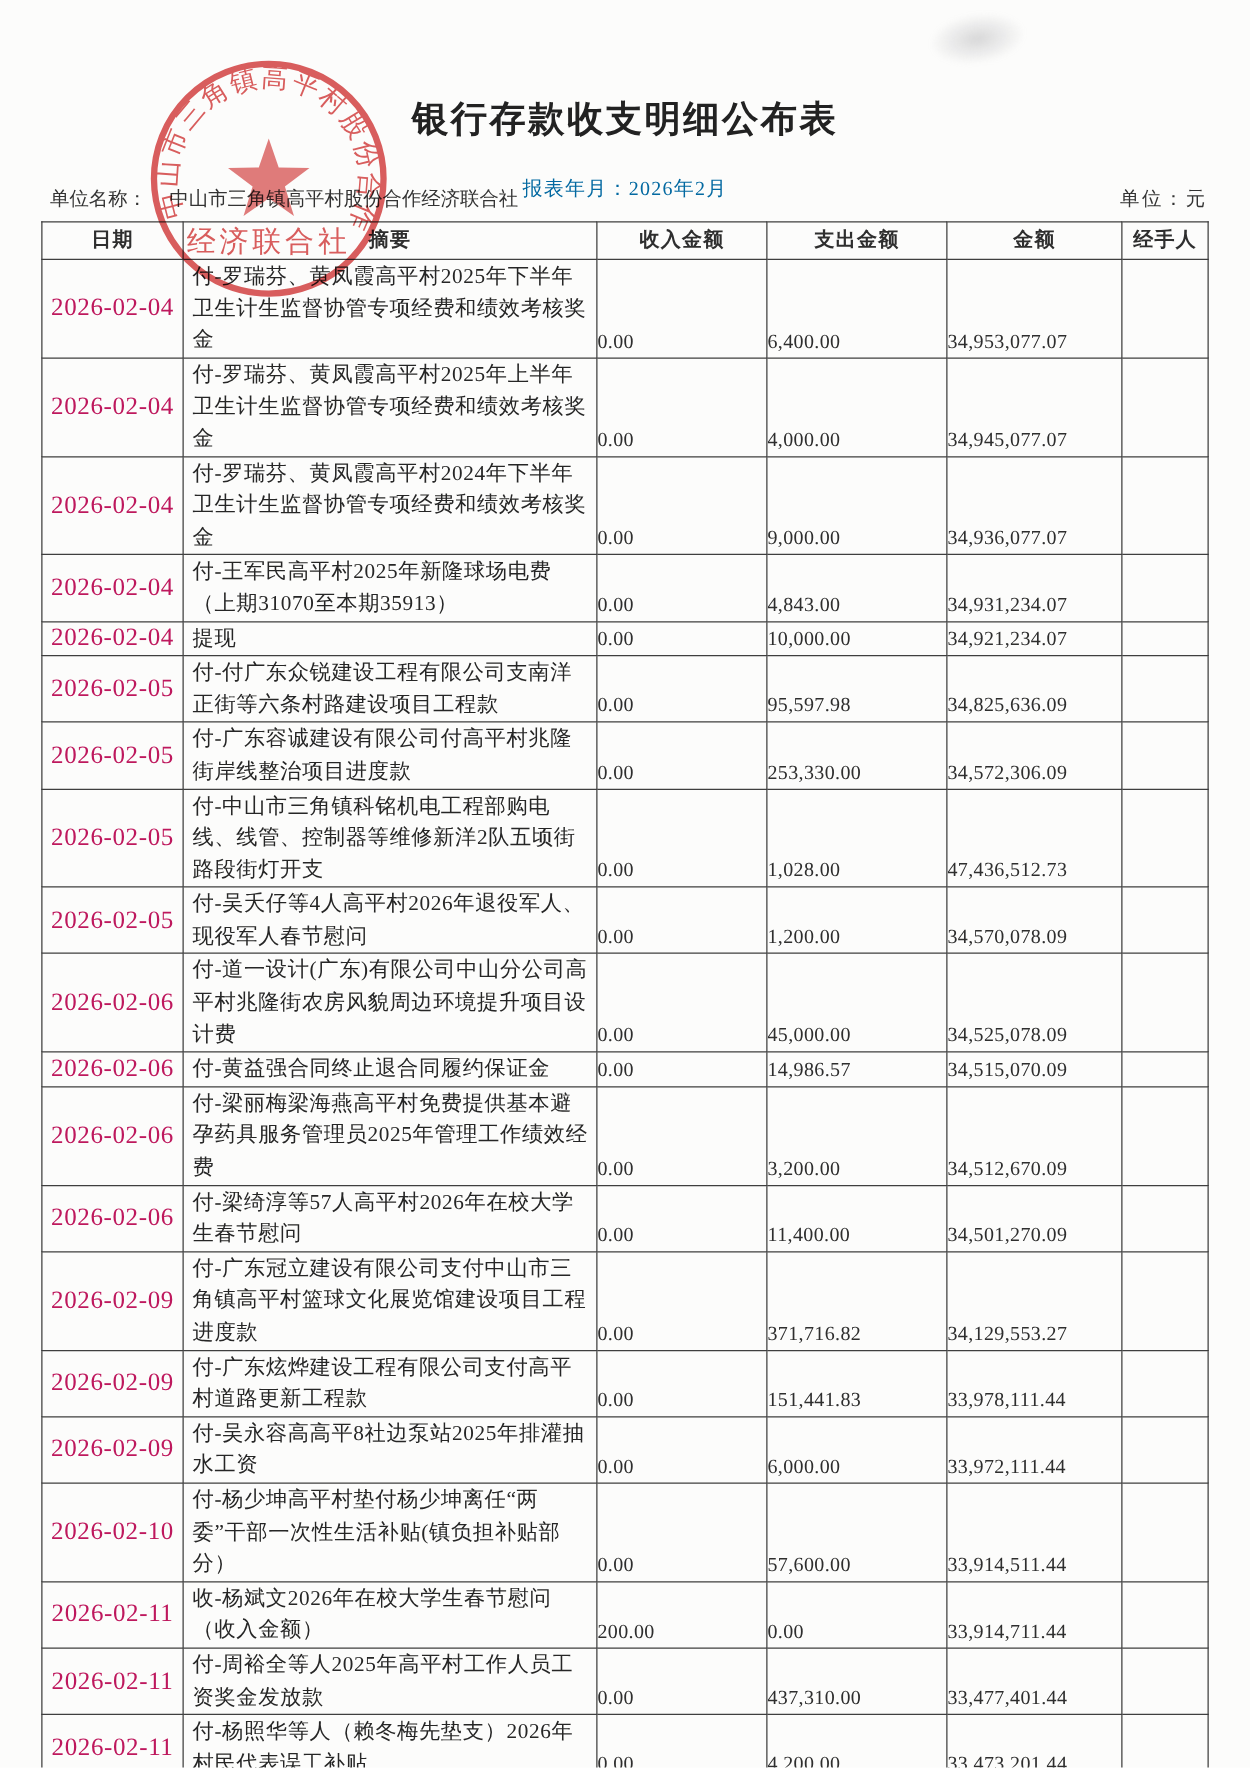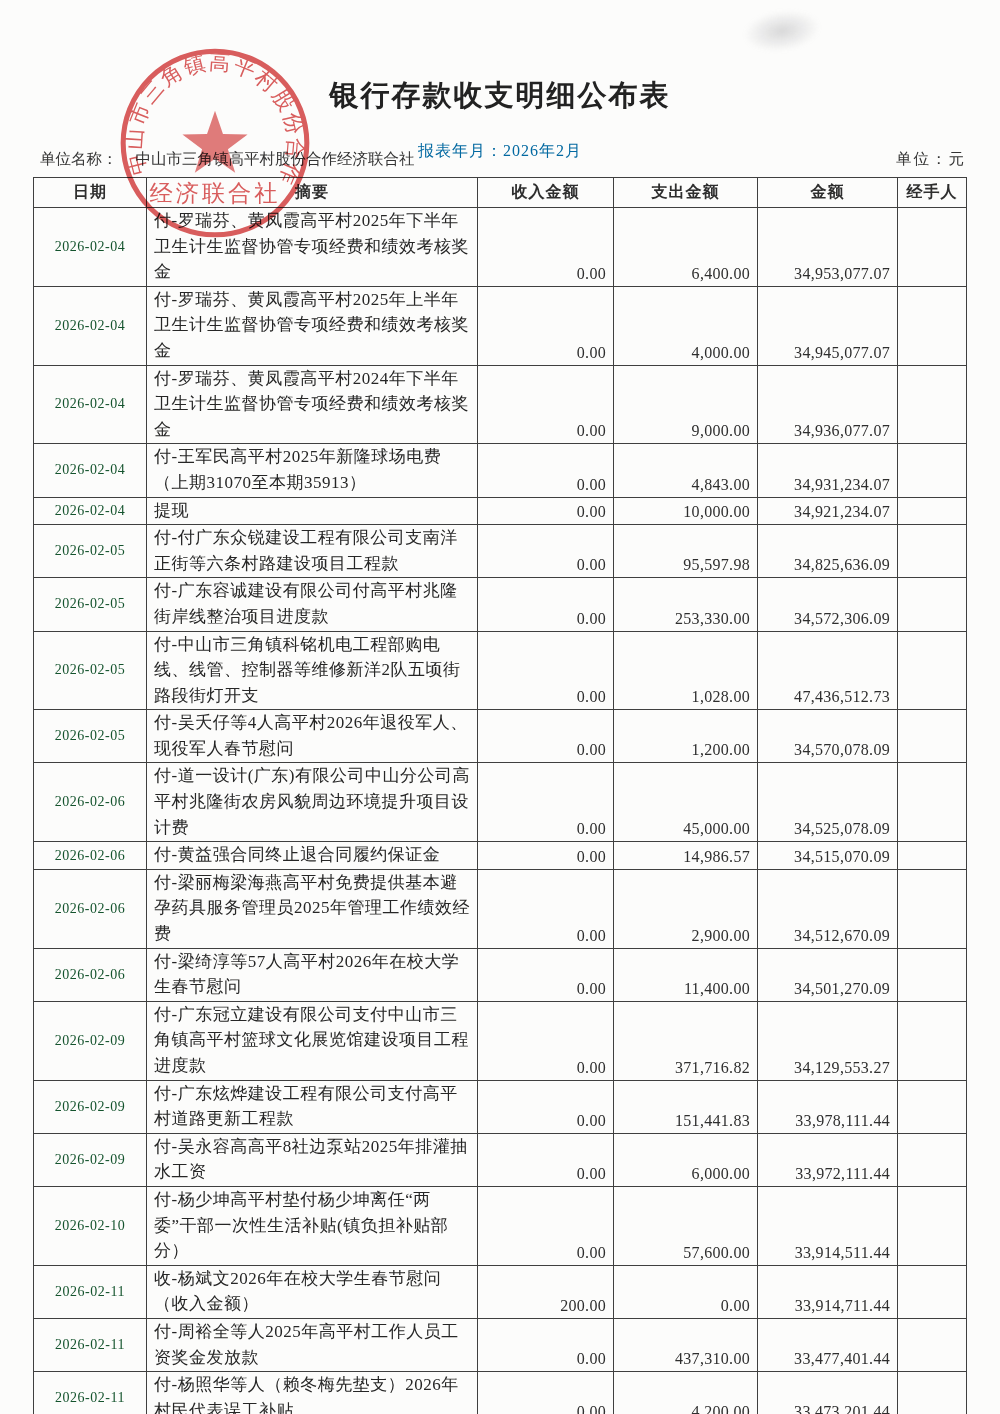--- a/index.html
+++ b/index.html
@@ -41,29 +41,29 @@
   table.ledger th,table.ledger td{
     border:1px solid #3f3f3f;
     overflow:hidden;
   }
   table.ledger th{
     height:27px;font-weight:bold;font-size:16px;color:#2e2e2e;
     text-align:center;vertical-align:middle;letter-spacing:1px;
   }
   td.c-date{
     text-align:center;vertical-align:middle;
-    font-size:14px;color:#14532d;letter-spacing:.5px;
+    font-size:20px;color:#be185d;letter-spacing:.5px;
   }
   td.c-summary{
     font-size:17px;line-height:25.6px;color:#262626;
     vertical-align:top;padding:0 6px 1px 7px;text-align:left;
     letter-spacing:.5px;
   }
   td.c-num{
-    text-align:right;vertical-align:bottom;
+    text-align:left;vertical-align:bottom;
     font-size:16px;color:#2e2e2e;
     padding:0 7px 3px 0;letter-spacing:.3px;
   }
   td.c-handler{background:transparent;}
 
   
   .seal{
     position:absolute;left:104px;top:32px;width:222px;height:222px;
     mix-blend-mode:multiply;opacity:.92;
     pointer-events:none;
@@ -217,21 +217,21 @@
       <td class="c-num">0.00</td>
       <td class="c-num">14,986.57</td>
       <td class="c-num">34,515,070.09</td>
       <td class="c-handler"></td>
     </tr>
 
     <tr>
       <td class="c-date">2026-02-06</td>
       <td class="c-summary">付-梁丽梅梁海燕高平村免费提供基本避孕药具服务管理员2025年管理工作绩效经费</td>
       <td class="c-num">0.00</td>
-      <td class="c-num">2,900.00</td>
+      <td class="c-num">3,200.00</td>
       <td class="c-num">34,512,670.09</td>
       <td class="c-handler"></td>
     </tr>
 
     <tr>
       <td class="c-date">2026-02-06</td>
       <td class="c-summary">付-梁绮淳等57人高平村2026年在校大学生春节慰问</td>
       <td class="c-num">0.00</td>
       <td class="c-num">11,400.00</td>
       <td class="c-num">34,501,270.09</td>

